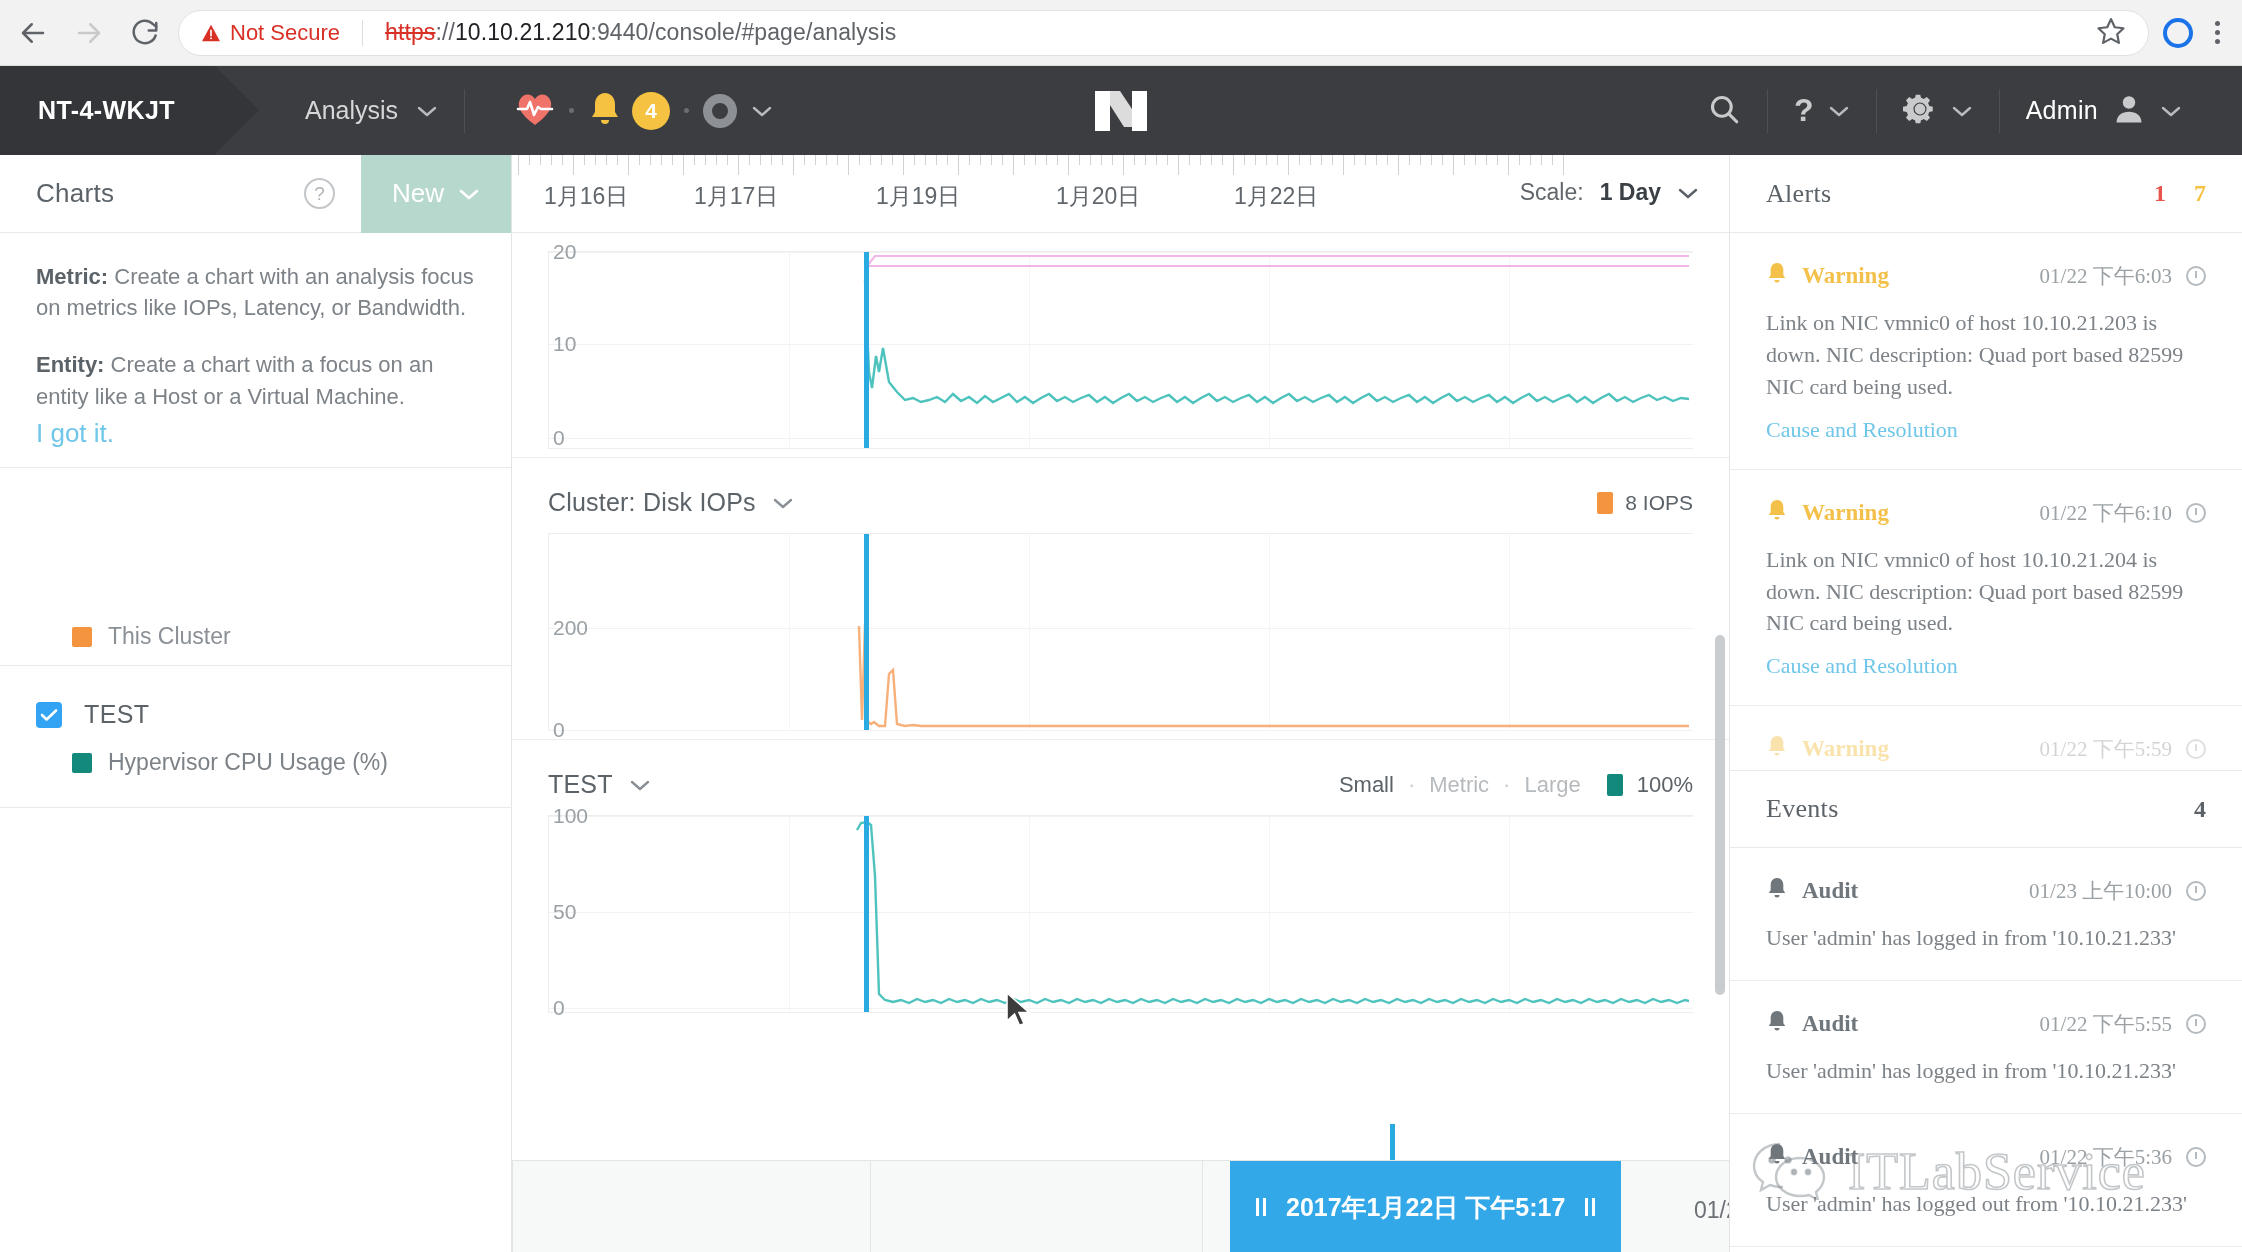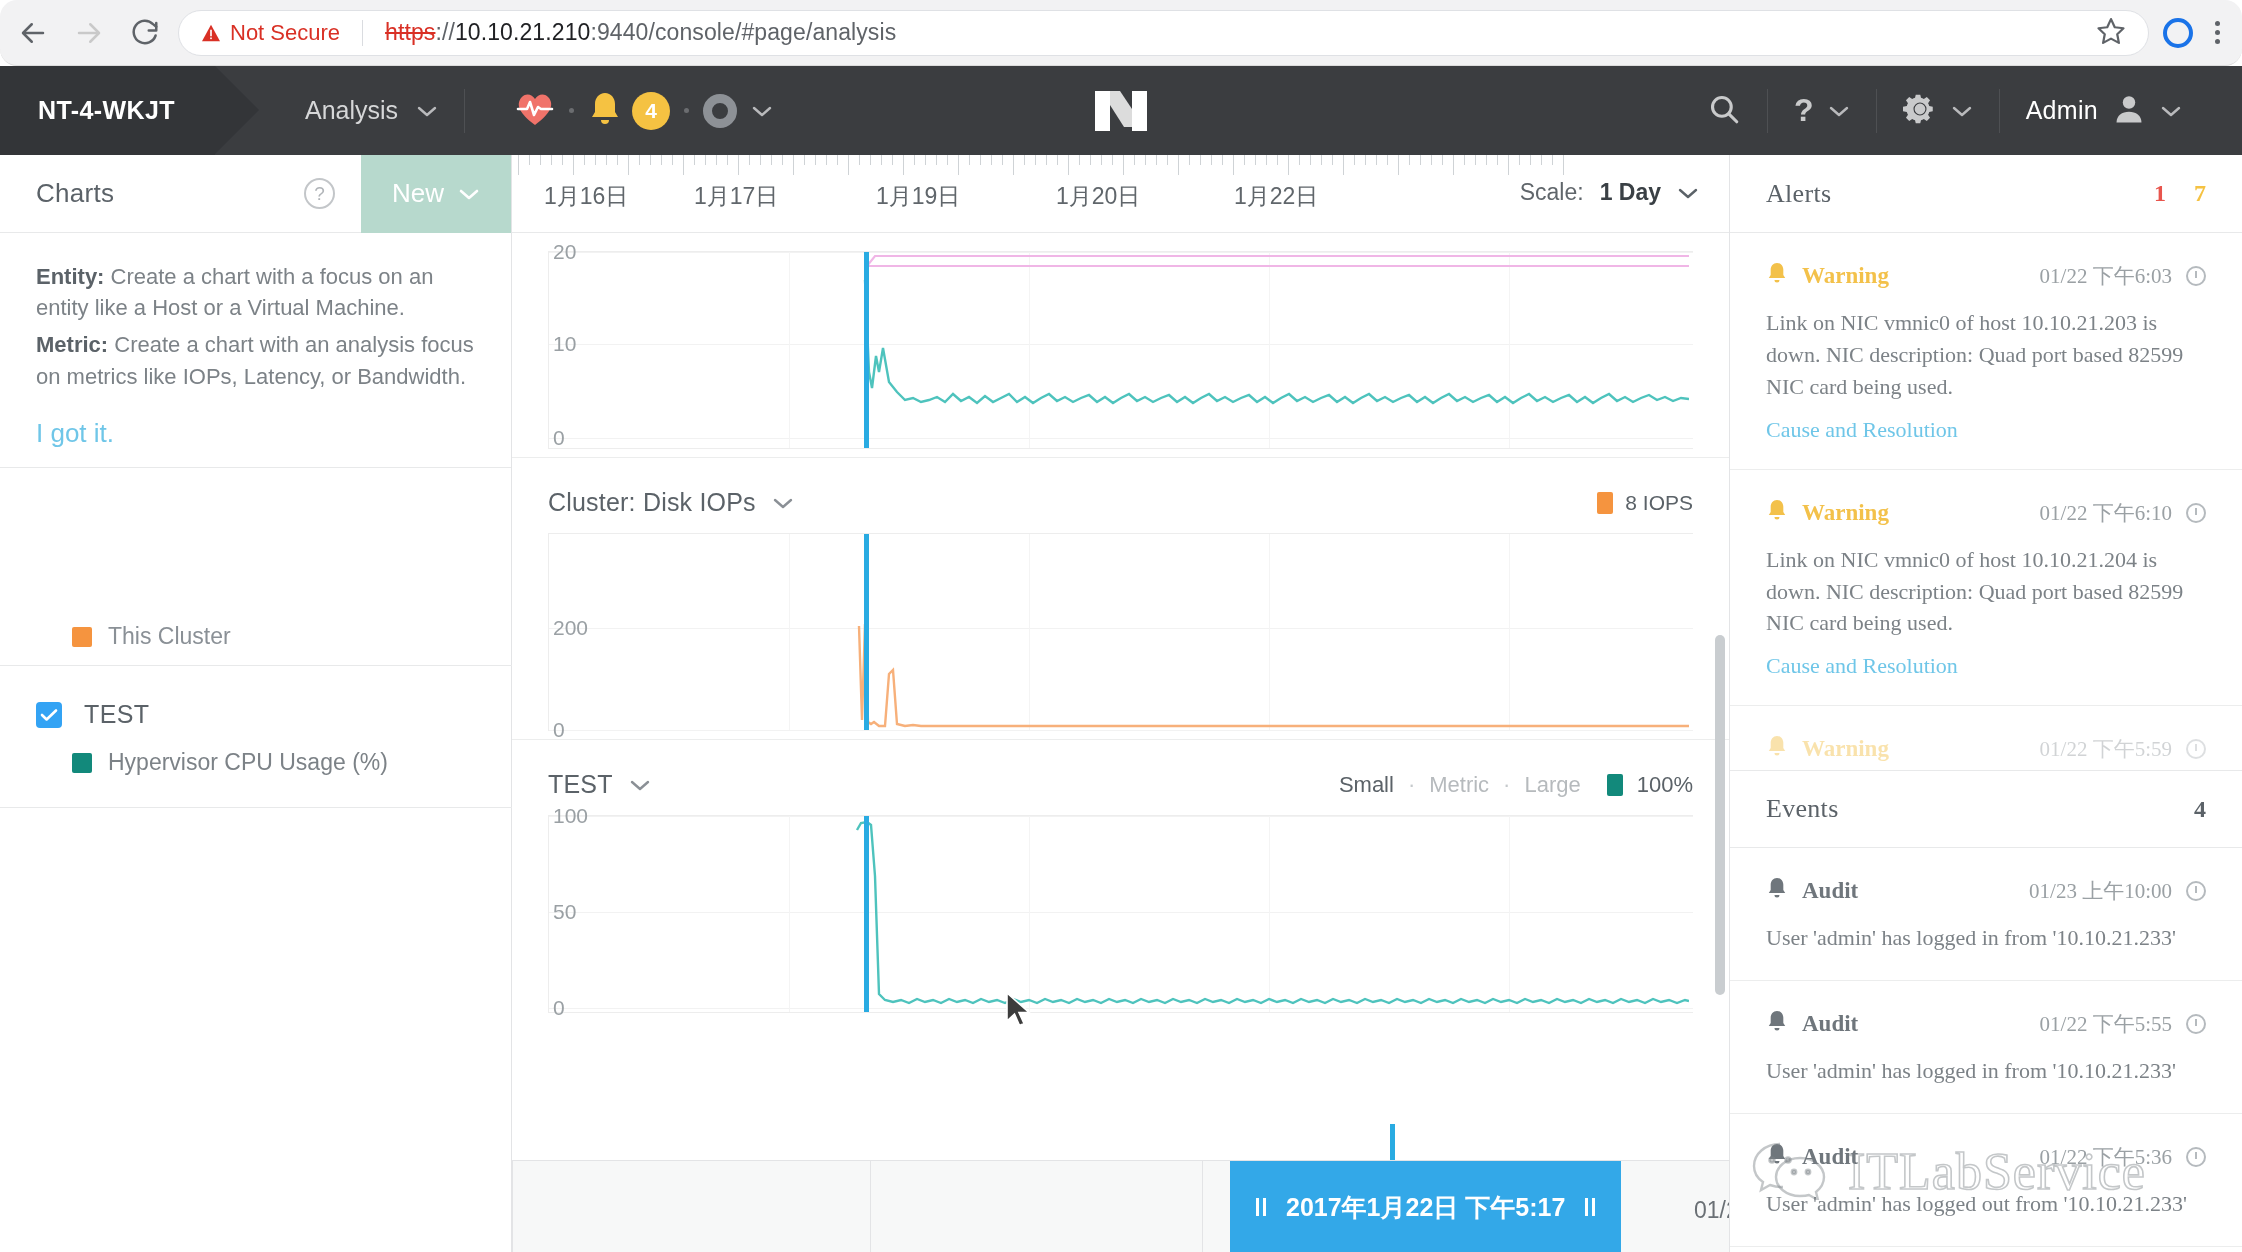--- a/index.html
+++ b/index.html
@@ -10,21 +10,20 @@
     overflow: hidden;
   }
   body { position: relative; }
 
   
   .browser-bar {
     position: absolute; top: 0; left: 0; width: 2242px; height: 66px;
     background: #f2f2f3;
     display: flex; align-items: center;
     border-bottom: 1px solid #dcdcdc;
-    border-radius: 17px;
   }
   .nav-btn {
     width: 46px; height: 46px; margin-left: 10px;
     display: flex; align-items: center; justify-content: center;
     border-radius: 50%;
     color: #5f6368;
   }
   .nav-btn.disabled { color: #c9c9c9; }
   .nav-btn svg { display: block; }
 
@@ -456,22 +455,22 @@
         <span>New</span>
         <span class="chev">
           <svg width="22" height="14" viewBox="0 0 22 14" fill="none" stroke="#ffffff" stroke-width="2.6" stroke-linecap="round" stroke-linejoin="round">
               <polyline points="3 4 11 11 19 4"></polyline>
             </svg>
         </span>
       </div>
     </div>
 
     <div class="tip-box">
+      <p class="tip-p"><b>Metric:</b><span> Create a chart with an analysis focus on metrics like IOPs, Latency, or Bandwidth.</span></p>
       <p class="tip-p" style="margin-bottom:6px;"><b>Entity:</b><span> Create a chart with a focus on an entity like a Host or a Virtual Machine.</span></p>
-      <p class="tip-p"><b>Metric:</b><span> Create a chart with an analysis focus on metrics like IOPs, Latency, or Bandwidth.</span></p>
       <a class="tip-link">I got it.</a>
     </div>
 
     <div class="cluster-row-partial">
       <span class="swatch" style="background:#f5943f"></span>
       <span>This Cluster</span>
     </div>
     <div class="sb-divider"></div>
 
     <div class="metric-group">

